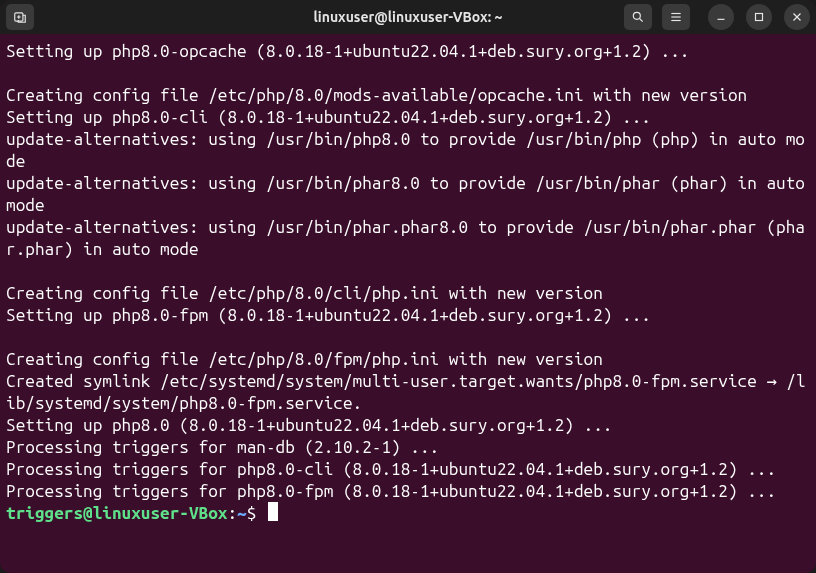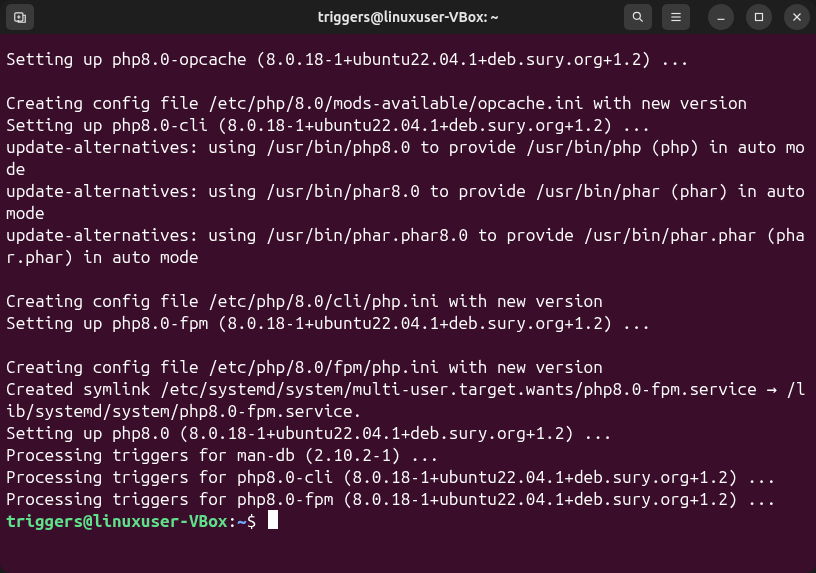--- a/index.html
+++ b/index.html
@@ -63,21 +63,20 @@
     .terminal-body {
       flex: 1;
       padding: 6px 5px 6px 6px;
       color: #ffffff;
       font-size: 17.2px;
       line-height: 22px;
       white-space: pre-wrap;
       word-break: break-all;
       overflow-y: auto;
       position: relative;
-      margin-top: 8px;
     }
     .terminal-body::-webkit-scrollbar { width: 10px; }
     .terminal-body::-webkit-scrollbar-track { background: rgba(0,0,0,0.1); }
     .terminal-body::-webkit-scrollbar-thumb {
       background: rgba(255,255,255,0.25);
       border-radius: 5px;
     }
     .prompt-line { white-space: pre; }
     .p-user { color: #5fe08a; font-weight: bold; }
     .p-colon { color: #ffffff; }
@@ -101,21 +100,21 @@
     <div class="tb-left">
       <div class="tb-btn">
         <svg viewBox="0 0 24 24">
           <rect x="3" y="5" width="14" height="14" rx="2" fill="none" stroke="#e6e6e6" stroke-width="2"></rect>
           <path d="M17 9 h4 v12 h-12 v-4" fill="none" stroke="#e6e6e6" stroke-width="2"></path>
           <line x1="10" y1="9" x2="10" y2="15" stroke="#e6e6e6" stroke-width="2"></line>
           <line x1="7" y1="12" x2="13" y2="12" stroke="#e6e6e6" stroke-width="2"></line>
         </svg>
       </div>
     </div>
-    <div class="tb-title">triggers@linuxuser-VBox: ~</div>
+    <div class="tb-title">linuxuser@linuxuser-VBox: ~</div>
     <div class="tb-spacer"></div>
     <div class="tb-right">
       <div class="tb-btn">
         <svg viewBox="0 0 24 24">
           <circle cx="10" cy="10" r="6" fill="none" stroke="#e6e6e6" stroke-width="2"></circle>
           <line x1="15" y1="15" x2="20" y2="20" stroke="#e6e6e6" stroke-width="2"></line>
         </svg>
       </div>
       <div class="tb-btn">
         <svg viewBox="0 0 24 24">

